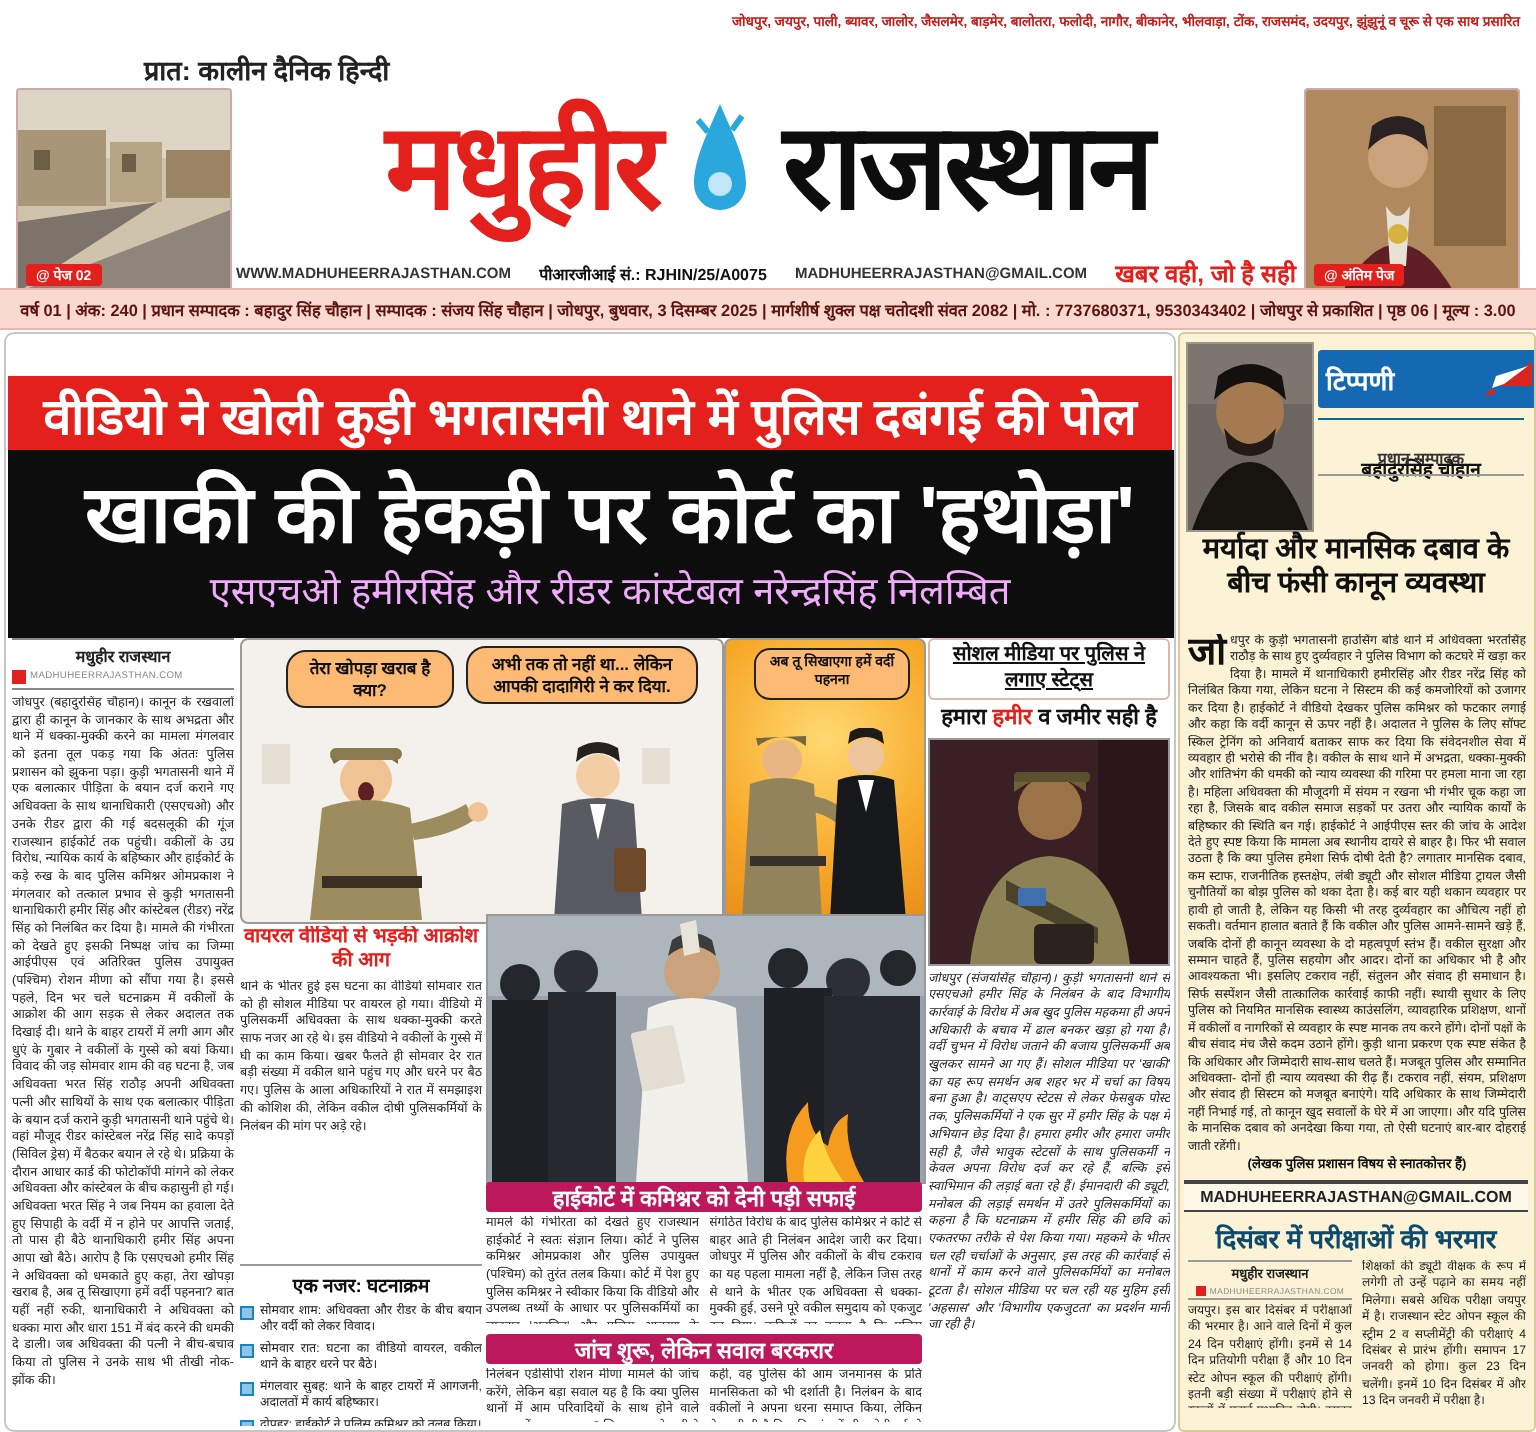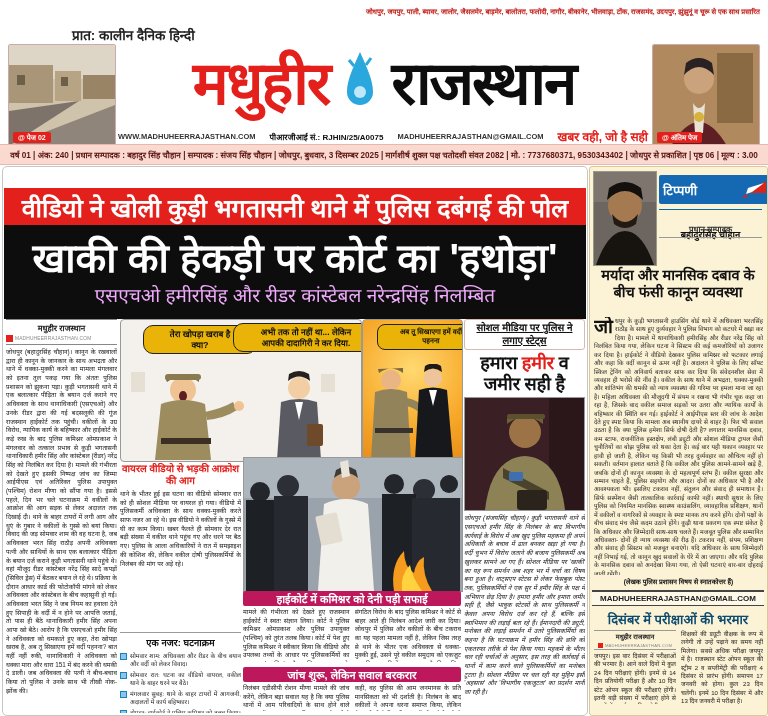--- a/index.html
+++ b/index.html
@@ -24,40 +24,40 @@
   .prgi-txt{font-size:8px;font-weight:bold;color:#111;}
   .slogan{font-size:12px;font-weight:900;color:#e3201b;}
   .pink-strip{left:0;top:144px;width:768px;height:19px;background:#f9d9d0;display:flex;align-items:center;justify-content:center;border-top:1px solid #e8b8ab;border-bottom:1px solid #e8b8ab;}
   .pink-strip span{font-size:8.2px;font-weight:bold;color:#5c1410;white-space:nowrap;}
 
   
   .main-left{left:2px;top:166px;width:584px;height:548px;border:1px solid #c6c6c6;border-radius:5px;background:#fff;}
   .kicker{left:0;top:2px;width:100%;text-align:center;font-size:13.5px;font-weight:900;color:#111;}
   .red-band{left:1px;top:21px;width:582px;height:37px;background:#e3201b;display:flex;align-items:center;justify-content:center;}
   .red-band span{color:#fff;font-size:25px;font-weight:900;}
-  .black-band{left:1px;top:58px;width:582px;height:94px;background:#0d0d0d;display:flex;flex-direction:column;align-items:center;justify-content:center;}
+  .black-band{left:1px;top:58px;width:582px;height:94px;background:#0d0d0d;display:flex;flex-direction:column;align-items:center;justify-content:center;padding-left:10px;}
   .black-band .hl{color:#fff;font-size:40px;font-weight:900;line-height:1.05;}
   .black-band .sub{color:#f0abfc;font-size:19px;font-weight:400;margin-top:3px;}
 
   .brand-block{border-top:1px solid #888;border-bottom:1px solid #888;padding:2px 0;text-align:center;}
   .brand-name{font-size:8px;font-weight:bold;color:#222;}
   .brand-site-row{display:flex;align-items:center;gap:2px;justify-content:flex-start;margin-top:2px;}
   .red-sq{width:7px;height:7px;background:#e3201b;display:inline-block;}
   .brand-site{font-size:4.8px;color:#888;letter-spacing:.2px;}
 
   .bodytext{font-size:6.3px;line-height:1.38;text-align:justify;color:#1c1c1c;}
   .italictext{font-style:italic;}
 
   .col1{left:3px;top:152px;width:111px;height:394px;}
   .col1 .bodytext{margin-top:3px;height:356px;}
 
   .cartoon{border:1px solid #999;border-radius:4px;}
   .cartoon1{left:117px;top:152px;width:240px;height:141px;background:#f4f1ec;}
   .cartoon2{left:359px;top:152px;width:99px;height:141px;background:radial-gradient(circle at 50% 35%,#ffd971 0%,#f7a829 60%,#e88d1a 100%);}
-  .bubble{position:absolute;background:#eab308;border:1.5px solid #222;border-radius:10px;padding:3px 20px;
+  .bubble{position:absolute;background:#fdba74;border:1.5px solid #222;border-radius:10px;padding:3px 5px;
           font-size:8.5px;font-weight:bold;text-align:center;line-height:1.25;color:#111;}
   .bubble.small{font-size:7px;border-radius:8px;}
 
   .photo-strip{left:240px;top:290px;width:218px;height:133px;border:1px solid #999;}
   .viral{left:117px;top:296px;width:121px;height:250px;}
   .viral-heading{font-size:10px;font-weight:900;color:#e3201b;text-align:center;line-height:1.2;}
   .viral .bodytext{margin-top:3px;height:138px;}
   .timeline-heading{font-size:9.5px;font-weight:900;color:#111;text-align:center;margin-top:4px;border-top:1px solid #999;padding-top:3px;}
   .tl-item{display:flex;gap:3px;margin-top:3px;}
   .tl-sq{flex:0 0 5px;width:5px;height:5px;background:#8fc3e8;border:1px solid #1585c0;margin-top:1px;}
@@ -68,21 +68,21 @@
   .court{left:240px;top:424px;width:218px;height:75px;}
   .probe{left:240px;top:500px;width:218px;height:46px;}
   .twocol{display:flex;gap:5px;margin-top:2px;}
   .twocol .bodytext{flex:1;}
   .court .twocol .bodytext{height:54px;}
   .probe .twocol .bodytext{height:27px;}
 
   .social-col{left:461px;top:152px;width:121px;height:394px;}
   .social-heading{border:1px solid #d9b8b0;border-radius:3px;padding:2px;text-align:center;
                   font-size:10px;font-weight:900;color:#111;text-decoration:underline;line-height:1.25;}
-  .social-sub{text-align:center;font-size:18px;font-weight:900;color:#111;margin-top:3px;line-height:1.15;font-family:Liberation Serif, serif;}
+  .social-sub{text-align:center;font-size:11px;font-weight:900;color:#111;margin-top:3px;line-height:1.15;}
   .social-sub .red{color:#e3201b;}
   .officer-photo{width:119px;height:112px;border:1px solid #999;margin-top:3px;}
   .social-col .bodytext{margin-top:3px;height:212px;}
 
   
   .opinion{left:589px;top:166px;width:177px;height:548px;background:#fcf3d6;border:1px solid #d8c89a;border-radius:3px;}
   .op-photo{left:3px;top:4px;width:62px;height:93px;border:1px solid #998;}
   .tag-box{left:69px;top:8px;width:103px;height:29px;background:#1569b3;display:flex;align-items:center;justify-content:space-between;padding:0 4px;border-radius:2px;}
   .tag-box span{color:#fff;font-size:13px;font-weight:900;}
   .op-author{left:69px;top:42px;width:103px;text-align:center;font-size:9.5px;font-weight:900;color:#111;border-top:1px solid #0369a1;padding-top:18px;}

